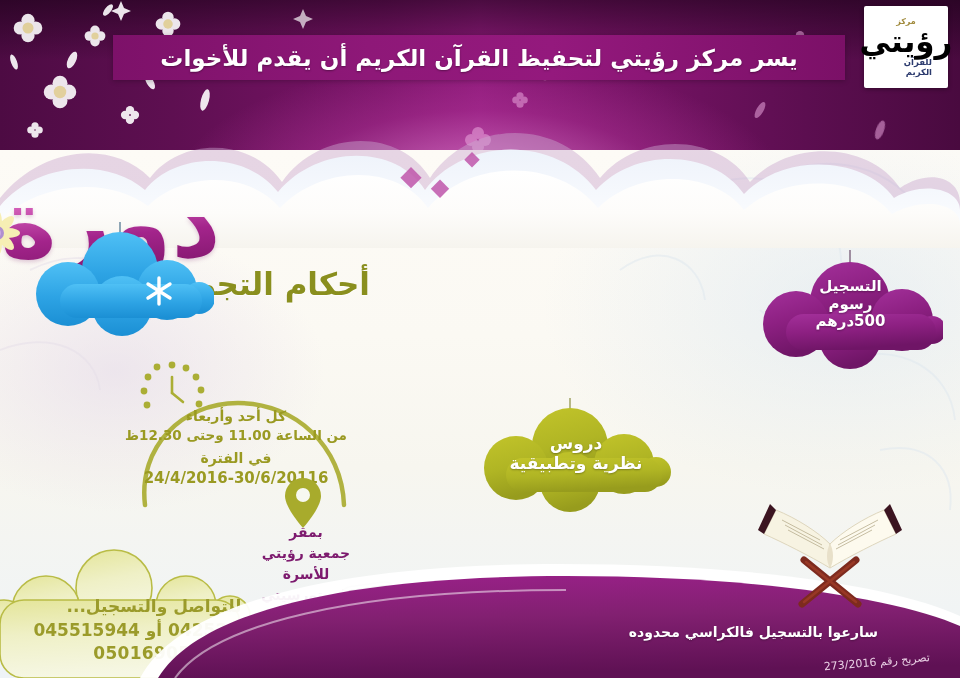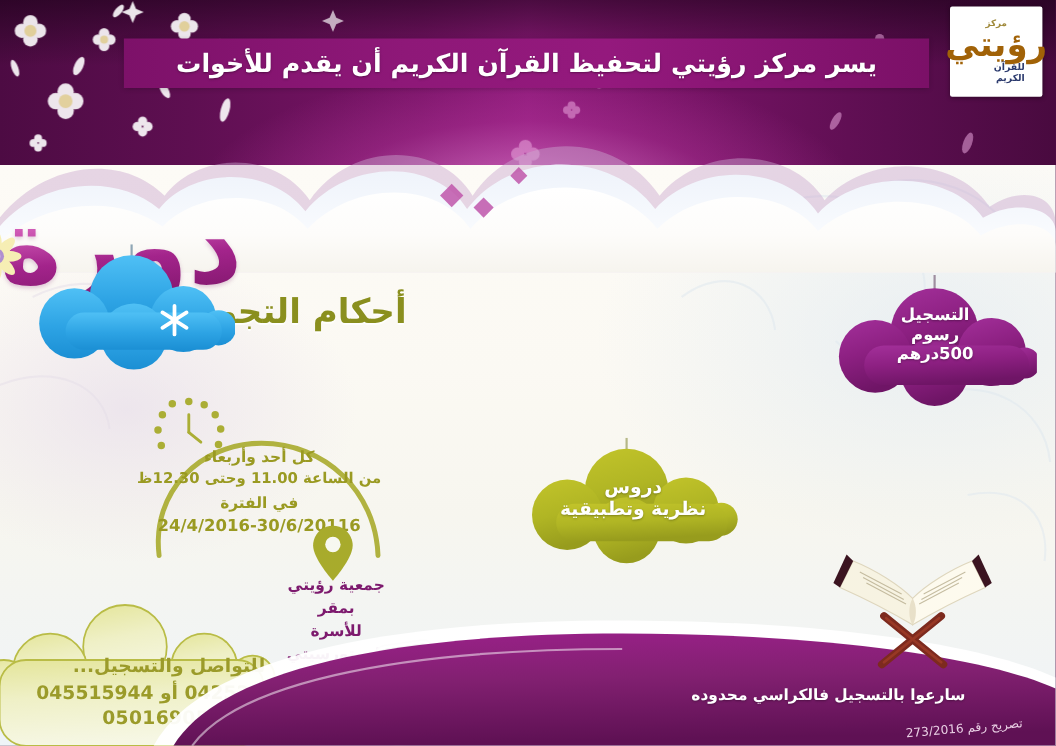--- a/index.html
+++ b/index.html
@@ -45,21 +45,21 @@
     text-shadow:0 1px 2px rgba(0,0,0,.35);white-space:nowrap;
   }
   
   .logo-box{
     position:absolute;right:12px;top:6px;width:84px;height:82px;
     background:#ffffff;border-radius:2px;box-shadow:0 1px 4px rgba(0,0,0,.4);
     display:flex;flex-direction:column;align-items:center;justify-content:center;gap:1px;
     padding:4px 16px;
   }
   .logo-top{font-size:8px;color:#a08a3c;letter-spacing:1px;font-weight:bold;}
-  .logo-mark{font-size:31px;line-height:.95;color:#a16207;font-weight:bold;
+  .logo-mark{font-size:31px;line-height:.95;color:#000000;font-weight:bold;
     font-family:"DejaVu Sans","Liberation Sans",sans-serif;text-align:right;}
   .logo-bottom{font-size:8.5px;color:#2c3b6e;font-weight:bold;}
   
   .title-wrap{position:absolute;left:0;right:0;top:176px;text-align:left;}
   .title-main{
     display:inline-block;position:relative;
     font-size:96px;line-height:1;font-weight:bold;
     background:linear-gradient(175deg,#f0a8dc 0%,#d45fba 28%,#a3248b 60%,#7c1468 100%);
     -webkit-background-clip:text;background-clip:text;color:transparent;
     -webkit-text-fill-color:transparent;
@@ -392,22 +392,22 @@
     <div class="l3">في الفترة</div>
     <div class="l4">24/4/2016-30/6/20116</div>
   </div>
 
   <svg style="position:absolute;left:283px;top:476px;width:40px;height:54px;" viewBox="0 0 40 54">
     <path d="M20 2 C 10 2 2 10 2 20 C 2 32 20 52 20 52 C 20 52 38 32 38 20 C 38 10 30 2 20 2 Z" fill="#a8ab2c"></path>
     <circle cx="20" cy="19" r="7" fill="#f7f8f0"></circle>
   </svg>
 
   <div class="venue">
+    <div>بمقر</div>
     <div>جمعية رؤيتي</div>
-    <div>بمقر</div>
     <div>للأسرة الموتورسيتي</div>
   </div>
 
   <svg style="position:absolute;left:-10px;top:540px;width:300px;height:140px;" viewBox="0 0 300 140">
     <defs>
       <linearGradient id="paleg" x1="0" y1="0" x2="0.2" y2="1">
         <stop offset="0%" stop-color="#e4e59a"></stop>
         <stop offset="45%" stop-color="#eff0c6"></stop>
         <stop offset="100%" stop-color="#f6f7e4"></stop>
       </linearGradient>

